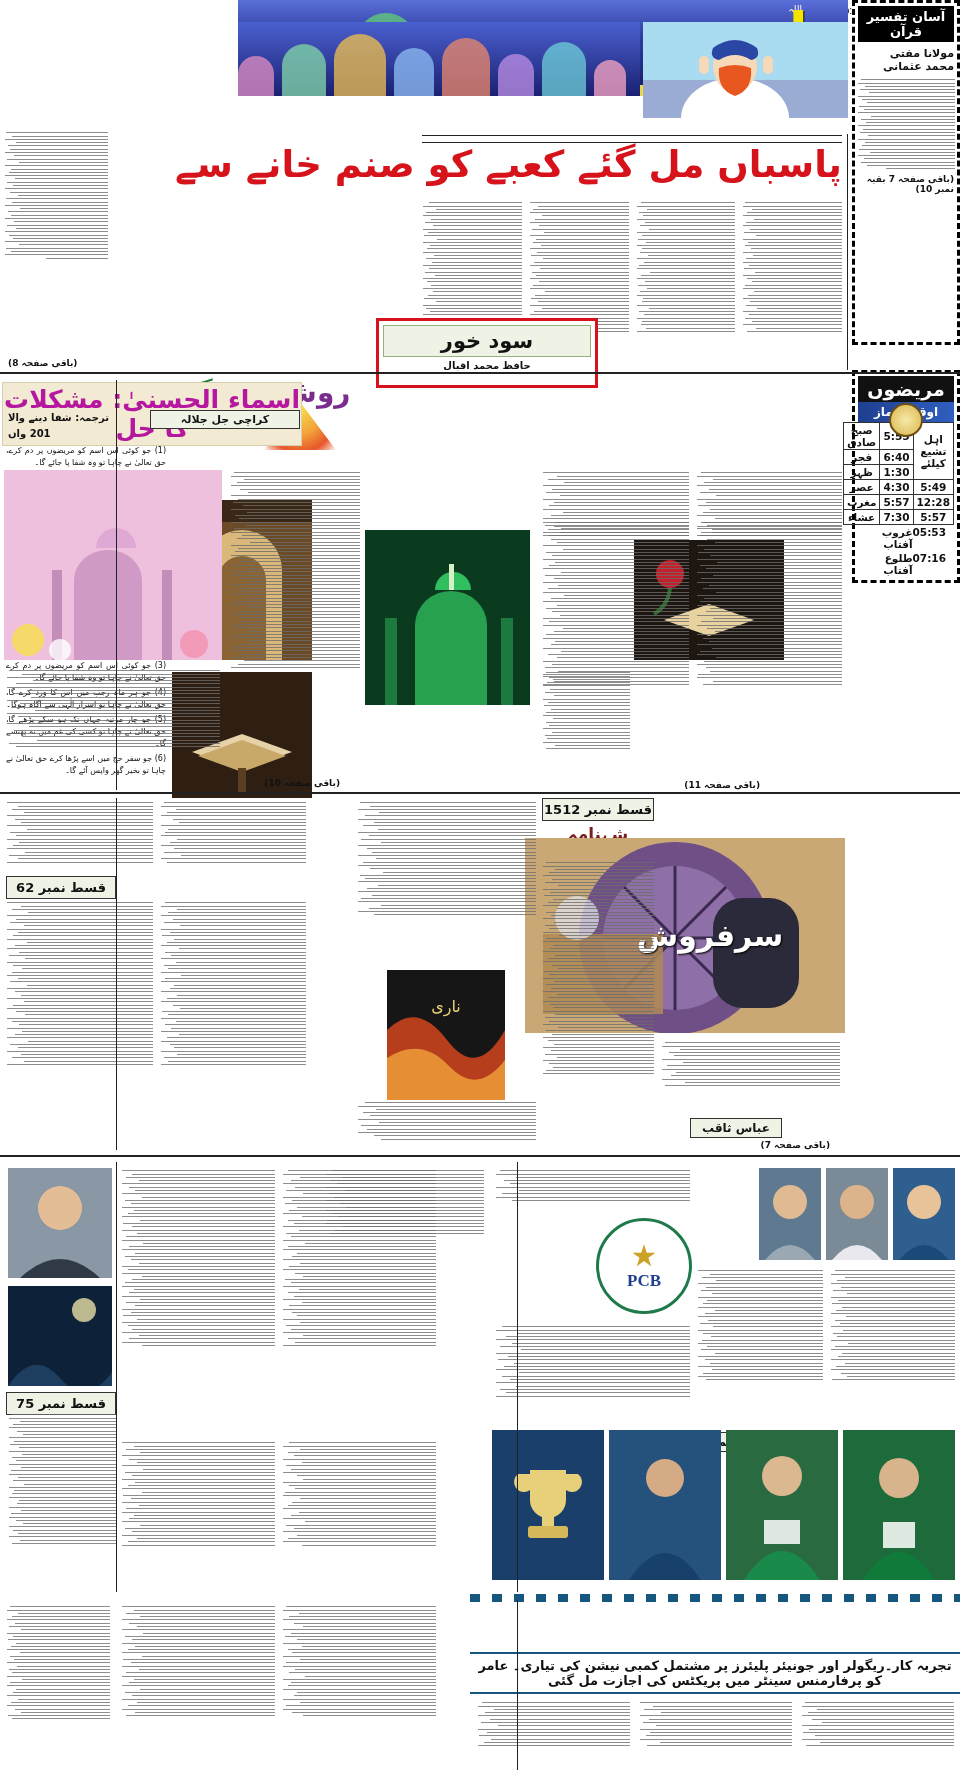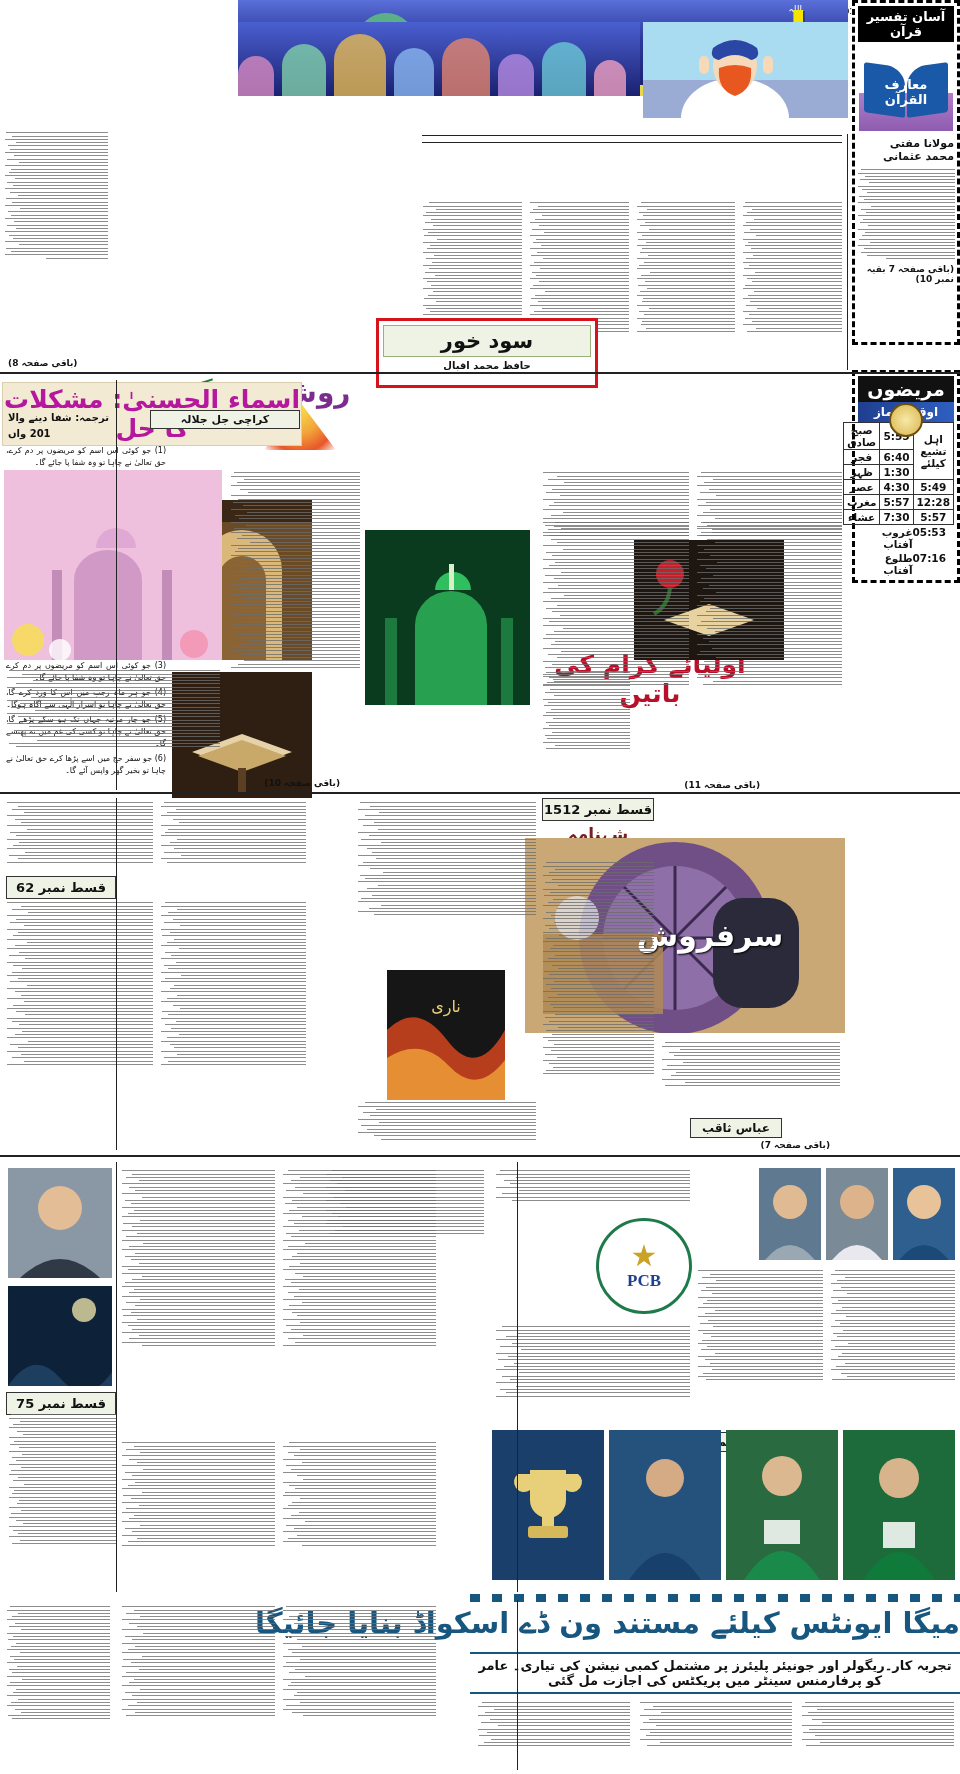--- a/index.html
+++ b/index.html
@@ -274,25 +274,20 @@
   <div class="topbar">
     <div class="issue">
       <span>روزنامہ "امت" کراچی/حیدرآباد (8) اتوار 8 جنوری</span>
       <b>2023</b><span>ء</span>
     </div>
     <div class="web">Visit our web ite:http://www.ummat.com.pk</div>
   </div>
 
   <div class="tafsir-box">
     <div class="tafsir-title">آسان تفسیر قرآن</div>
-    <div class="maarif-logo">
-      <div class="book">
-        <span>معارف القرآن</span>
-      </div>
-    </div>
     <div class="tafsir-author">مولانا مفتی محمد عثمانی</div>
     <div class="lines dense" style="width:98px;margin-top:4px;">
       <i style="width:96%"></i>
         <i style="width:99%"></i>
         <i style="width:92%"></i>
         <i style="width:97%"></i>
       <i style="width:88%"></i>
         <i style="width:99%"></i>
         <i style="width:95%"></i>
         <i style="width:90%"></i>
@@ -447,20 +442,21 @@
     <i style="width:91%"></i>
       <i style="width:99%"></i>
       <i style="width:86%"></i>
       <i style="width:98%"></i>
     <i style="width:93%"></i>
       <i style="width:99%"></i>
       <i style="width:60%"></i>
   </div>
   <div style="position:absolute;left:8px;top:358px;font-size:9px;font-weight:bold;">(باقی صفحہ 8)</div>
 
+  <div class="mainheadline">پاسباں مل گئے کعبے کو صنم خانے سے</div>
 
   <div style="position:absolute;right:118px;top:135px;width:420px;height:8px;border-top:1px solid #222;border-bottom:1px solid #222;"></div>
 
   <div style="position:absolute;right:118px;top:200px;width:420px;display:flex;gap:7px;">
     <div class="lines dense" style="flex:1">
       <i style="width:97%"></i>
         <i style="width:99%"></i>
         <i style="width:90%"></i>
         <i style="width:95%"></i>
         <i style="width:99%"></i>
@@ -638,21 +634,20 @@
   <div class="h-gunah">گناہوں سے توبہ</div>
   <div class="h-roshni-wrap">
     <div class="h-roshni">روشنی</div>
     <div class="lamp"></div>
   </div>
   <div class="h-asma">اسماء الحسنیٰ: مشکلات کا حل</div>
   <div style="position:absolute;left:150px;top:410px;width:150px;border:1px solid #333;background:#eef3e6;text-align:center;font-size:11px;font-weight:bold;padding:2px 0;">کراچی جل جلالہ</div>
   <div style="position:absolute;left:8px;top:412px;font-size:10px;font-weight:bold;">ترجمہ: شفا دینے والا</div>
   <div style="position:absolute;left:8px;top:428px;font-size:10px;font-weight:bold;">201 واں</div>
 
-  <div class="h-awliya">اولیائے کرام کی باتیں</div>
 
   <div style="position:absolute;left:6px;top:445px;width:160px;font-size:8px;line-height:1.55;text-align:justify;">
     <div style="margin-bottom:2px;">(1) جو کوئی اس اسم کو مریضوں پر دم کرے، حق تعالیٰ نے چاہا تو وہ شفا پا جائے گا۔</div>
     <div style="margin-bottom:2px;">(2) جو بار بار پڑھے تو اللہ تعالیٰ اس کو ہر تکلیف سے نجات دے گا۔</div>
   </div>
   <div style="position:absolute;left:6px;top:660px;width:160px;font-size:8px;line-height:1.55;text-align:justify;">
     <div style="margin-bottom:2px;">(3) جو کوئی اس اسم کو مریضوں پر دم کرے حق تعالیٰ نے چاہا تو وہ شفا پا جائے گا۔</div>
     <div style="margin-bottom:2px;">(4) جو ہر ماہ رجب میں اس کا ورد کرے گا، حق تعالیٰ نے چاہا تو اسرار الٰہی سے آگاہ ہوگا۔</div>
     <div style="margin-bottom:2px;">(5) جو چار مرتبہ جہاں تک ہو سکے پڑھے گا، حق تعالیٰ نے چاہا تو کسی کی غم میں نہ پھنسے گا۔</div>
     <div>(6) جو سفر حج میں اسے پڑھا کرے حق تعالیٰ نے چاہا تو بخیر گھر واپس آئے گا۔</div>
@@ -1748,21 +1743,20 @@
         <i style="width:92%"></i>
         <i style="width:99%"></i>
         <i style="width:89%"></i>
       <i style="width:95%"></i>
         <i style="width:99%"></i>
     </div>
   </div>
 
   <div class="dashed-band" style="right:0;top:1594px;width:490px;background-image:repeating-linear-gradient(90deg,#17567f 0 10px,transparent 10px 22px);"></div>
 
-  <div class="h-mega">میگا ایونٹس کیلئے مستند ون ڈے اسکواڈ بنایا جائیگا</div>
   <div class="sub-mega">تجربہ کار۔ریگولر اور جونیئر پلیئرز پر مشتمل کمبی نیشن کی تیاری۔ عامر کو پرفارمنس سینٹر میں پریکٹس کی اجازت مل گئی</div>
 
   <div style="position:absolute;right:0;top:1700px;width:490px;display:flex;gap:8px;height:70px;padding:0 6px;">
     <div class="lines dense" style="flex:1">
       <i style="width:97%"></i>
         <i style="width:99%"></i>
         <i style="width:89%"></i>
         <i style="width:95%"></i>
         <i style="width:99%"></i>
       <i style="width:92%"></i>

